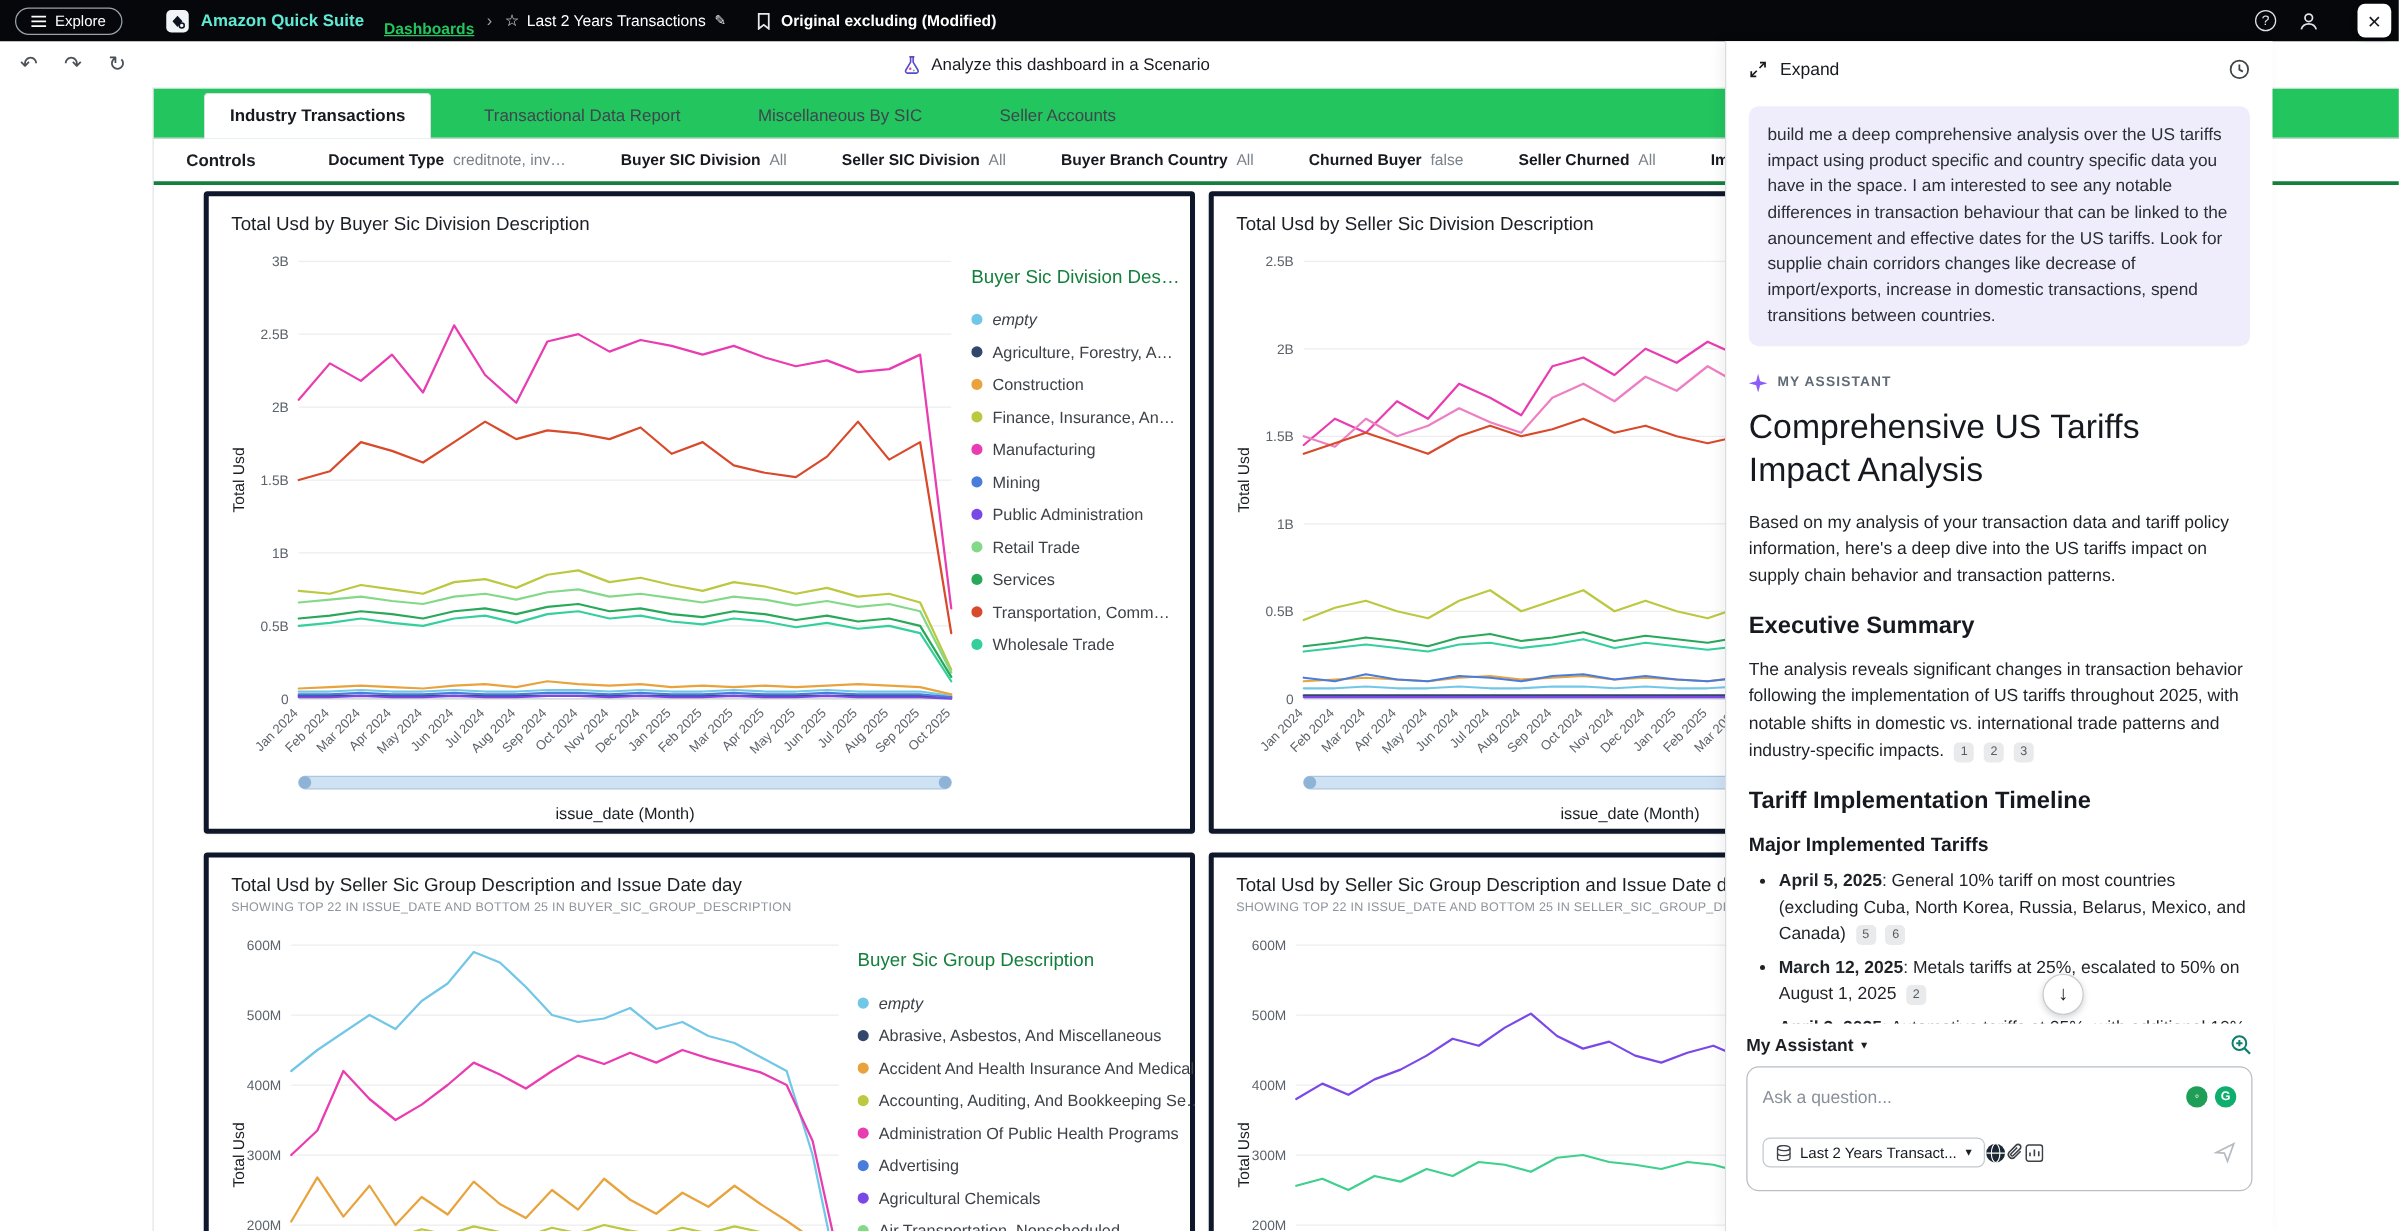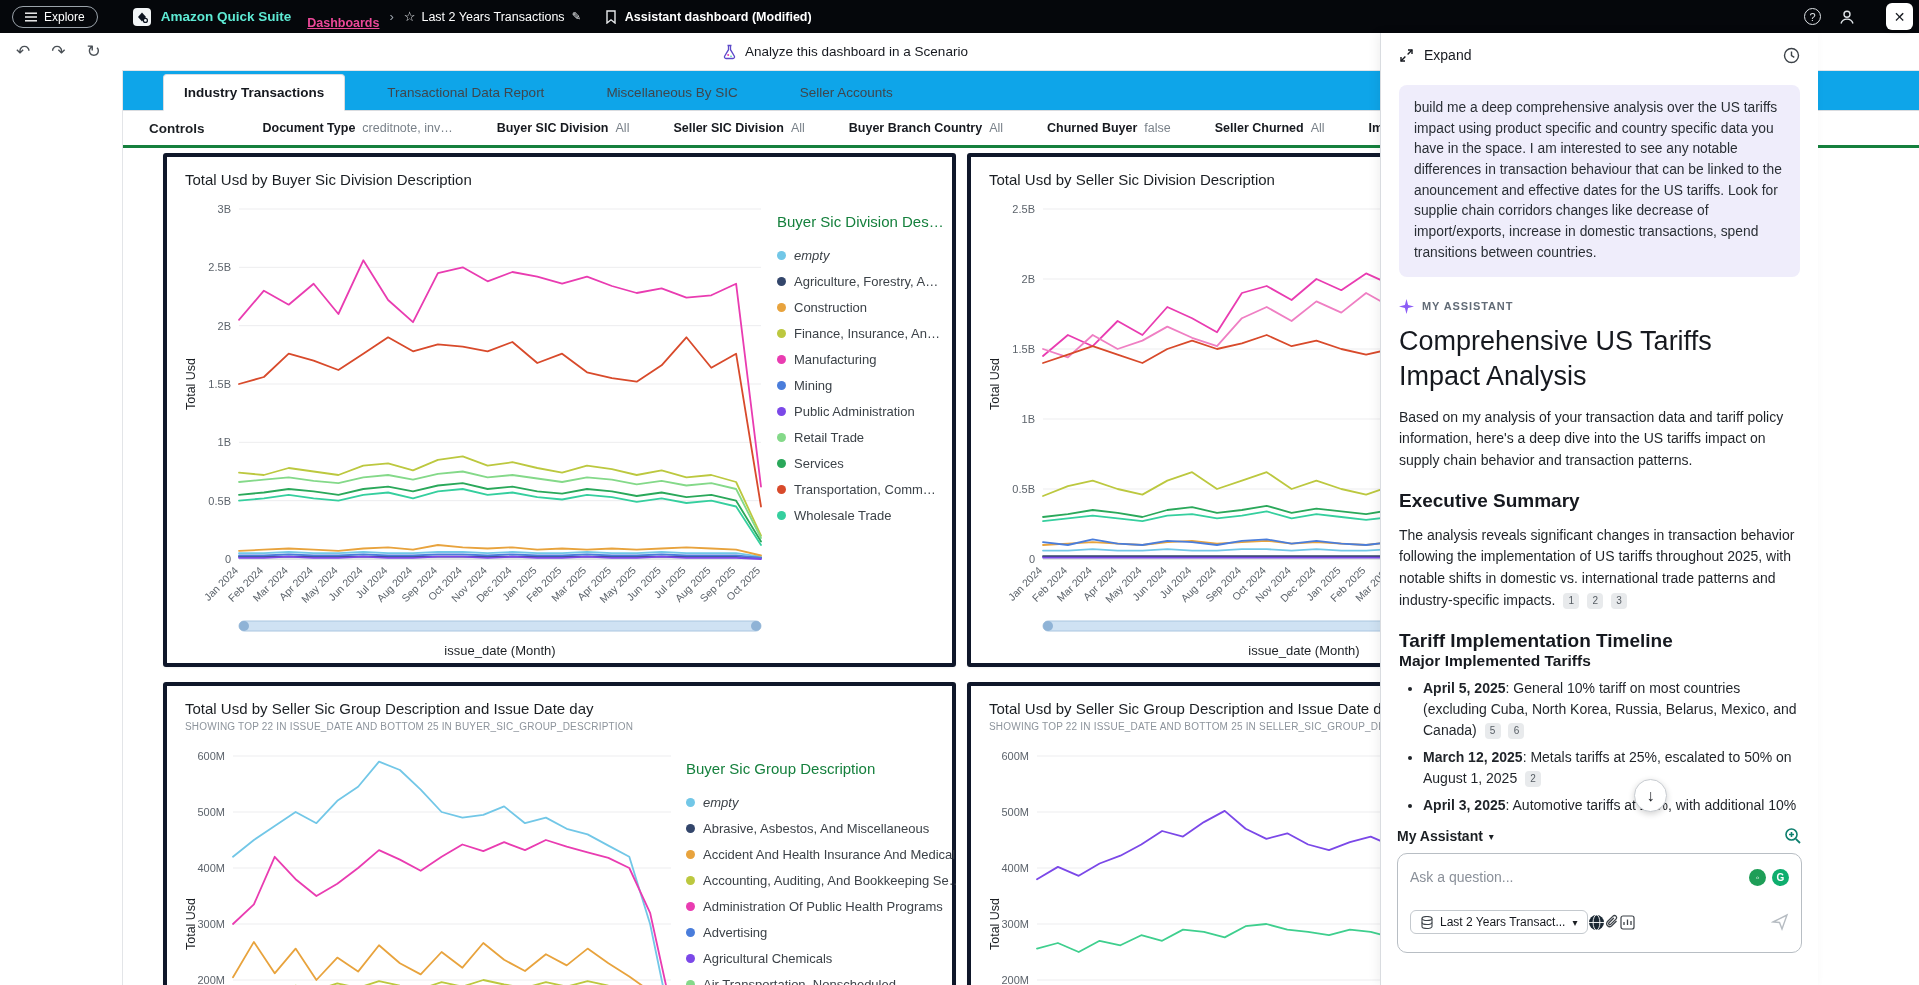--- a/index.html
+++ b/index.html
@@ -6,21 +6,21 @@
   html,body { width:1919px; height:985px; overflow:hidden; background:#fff;
               font-family:"Liberation Sans", sans-serif; color:#1b1f23; }
 
   
   .topbar { position:absolute; left:0; top:0; width:1919px; height:33px; background:#05070b;
             display:flex; align-items:center; padding:0 12px; z-index:40; }
   .explore-pill { display:flex; align-items:center; gap:7px; border:1px solid #9aa2aa; border-radius:999px;
                   padding:3px 12px; color:#fff; font-size:12px; cursor:pointer; background:transparent; }
   .qs-logo { width:20px; height:20px; margin-left:34px; }
   .app-name { color:#5eead4; font-size:13.5px; font-weight:700; margin-left:9px; white-space:nowrap; }
-  .crumb { color:#ec4899; font-size:12.5px;margin-top:12px; }
+  .crumb { color:#22c55e; font-size:12.5px;margin-top:12px; }
   .crumb-link { text-decoration:underline; font-weight:600; margin-left:16px; cursor:pointer; }
   .crumb-sep { color:#9aa2ab; margin:0 10px; font-size:13px; }
   .icon-white { color:#e8eaed; font-size:13px; }
   .dash-name { color:#fff; font-size:12.5px; margin:0 7px 0 6px; }
   .dash-state { color:#fff; font-size:12.5px; font-weight:700; margin-left:8px; }
   .topbar-right { margin-left:auto; display:flex; align-items:center; gap:18px; margin-right:52px; }
   .help-circle { width:17px; height:17px; border:1.4px solid #dfe3e7; border-radius:50%; color:#dfe3e7;
                  font-size:11px; display:flex; align-items:center; justify-content:center; cursor:pointer; }
   .close-btn { position:absolute; top:3px; right:6px; width:27px; height:27px; background:#fff; border-radius:6px;
                box-shadow:0 1px 4px rgba(0,0,0,.35); display:flex; align-items:center; justify-content:center;
@@ -30,21 +30,21 @@
   .toolbar { position:absolute; left:0; top:33px; width:1919px; height:37px; background:#fff; }
   .tb-icons { position:absolute; left:16px; top:0; height:37px; display:flex; align-items:center; gap:21px;
               font-size:17px; color:#4a5056; }
   .tb-icons span { cursor:pointer; }
   .scenario { position:absolute; left:722px; top:0; height:37px; display:flex; align-items:center; gap:8px;
               font-size:13.5px; color:#16191f; cursor:pointer; }
 
   
   .sheet { position:absolute; left:122px; top:70px; width:1797px; height:915px;
            border-left:1px solid #e3e5e8; border-top:1px solid #e3e5e8; background:#fff; }
-  .tabstrip { height:40px; background:#0ea5e9; border-bottom:1px solid #d9dce0; display:flex;
+  .tabstrip { height:40px; background:#22c55e; border-bottom:1px solid #d9dce0; display:flex;
               align-items:flex-end; padding-left:40px; }
   .tab { padding:10px 20px; font-size:13.5px; color:#3f464d; cursor:pointer; white-space:nowrap; margin-right:22px; }
   .tab.active { background:#fff; border:1px solid #d9dce0; border-bottom:1px solid #fff; border-radius:4px 4px 0 0;
                 font-weight:700; color:#16191f; margin-bottom:-1px; }
   .controls-row { height:37px; border-bottom:3px solid #15803d; display:flex; align-items:center;
                   padding:0 26px; gap:44px; overflow:hidden; }
   .controls-label { font-size:13.5px; font-weight:700; margin-right:14px; }
   .fchip { display:flex; align-items:baseline; gap:7px; cursor:pointer; white-space:nowrap; }
   .fchip b { font-size:12.5px; font-weight:700; color:#16191f; }
   .fchip span { font-size:12.5px; color:#7a828a; }
@@ -69,21 +69,21 @@
   .panel-header .lbl { font-size:14px; color:#16191f; }
   .panel-header .right { margin-left:auto; cursor:pointer; display:flex; }
   .panel-content { position:absolute; top:44px; left:0; right:0; bottom:166px; overflow:hidden; padding:8px 18px 0; }
   .bubble { background:#efedfb; border-radius:8px; padding:13px 15px; font-size:13.8px; line-height:1.5;
             color:#2a2f35; }
   .assist-row { margin-top:22px; display:flex; align-items:center; gap:8px; }
   .assist-label { font-size:11px; font-weight:700; color:#616b76; letter-spacing:.9px; }
   .panel h1 { margin-top:10px; font-size:27px; font-weight:400; line-height:1.3; color:#16191f; }
   .panel p  { margin-top:13px; font-size:14px; line-height:1.55; color:#1f2328; }
   .panel h2 { margin-top:18px; font-size:19px; font-weight:700; color:#16191f; }
-  .panel h3 { font-size:15.5px; font-weight:700; color:#16191f; }
+  .panel h3 { margin-top:16px; font-size:15.5px; font-weight:700; color:#16191f; }
   .panel ul { margin-top:8px; padding-left:24px; }
   .panel li { font-size:14px; line-height:1.5; margin-bottom:6px; color:#1f2328; }
   .cite { display:inline-block; min-width:16px; height:16px; padding:0 3px; background:#e8eaec; border-radius:4px;
           font-size:10px; line-height:16px; text-align:center; color:#555c63; margin-left:4px;
           vertical-align:1px; cursor:pointer; }
   .scroll-down { position:absolute; top:746px; left:253px; width:33px; height:33px; border-radius:50%;
                  background:#fff; border:1px solid #c8ccd1; box-shadow:0 2px 6px rgba(0,0,0,.18);
                  display:flex; align-items:center; justify-content:center; font-size:16px; color:#16191f;
                  cursor:pointer; z-index:55; }
   .composer { position:absolute; bottom:0; left:0; right:0; height:166px; background:#fff; padding:0 16px; }
@@ -131,21 +131,21 @@
   </svg>
   <span class="app-name">Amazon Quick Suite</span>
   <span class="crumb crumb-link">Dashboards</span>
   <span class="crumb-sep">›</span>
   <span class="icon-white">☆</span>
   <span class="crumb dash-name">Last 2 Years Transactions</span>
   <span class="icon-white" style="font-size:11px">✎</span>
   <svg width="12" height="14" viewBox="0 0 12 14" style="margin-left:24px">
     <path d="M2 1 h8 v12 l-4-3.2 L2 13 Z" fill="none" stroke="#e8eaed" stroke-width="1.4"></path>
   </svg>
-  <span class="dash-state">Assistant dashboard (Modified)</span>
+  <span class="dash-state">Original excluding (Modified)</span>
   <div class="topbar-right">
     <div class="help-circle">
         <span>?</span>
       </div>
     <svg width="16" height="16" viewBox="0 0 16 16">
       <circle cx="8" cy="5.2" r="3" fill="none" stroke="#dfe3e7" stroke-width="1.4"></circle>
       <path d="M2 14.5 c1-3.4 4-4.4 6-4.4 s5 1 6 4.4" fill="none" stroke="#dfe3e7" stroke-width="1.4"></path>
     </svg>
   </div>
 </div>

